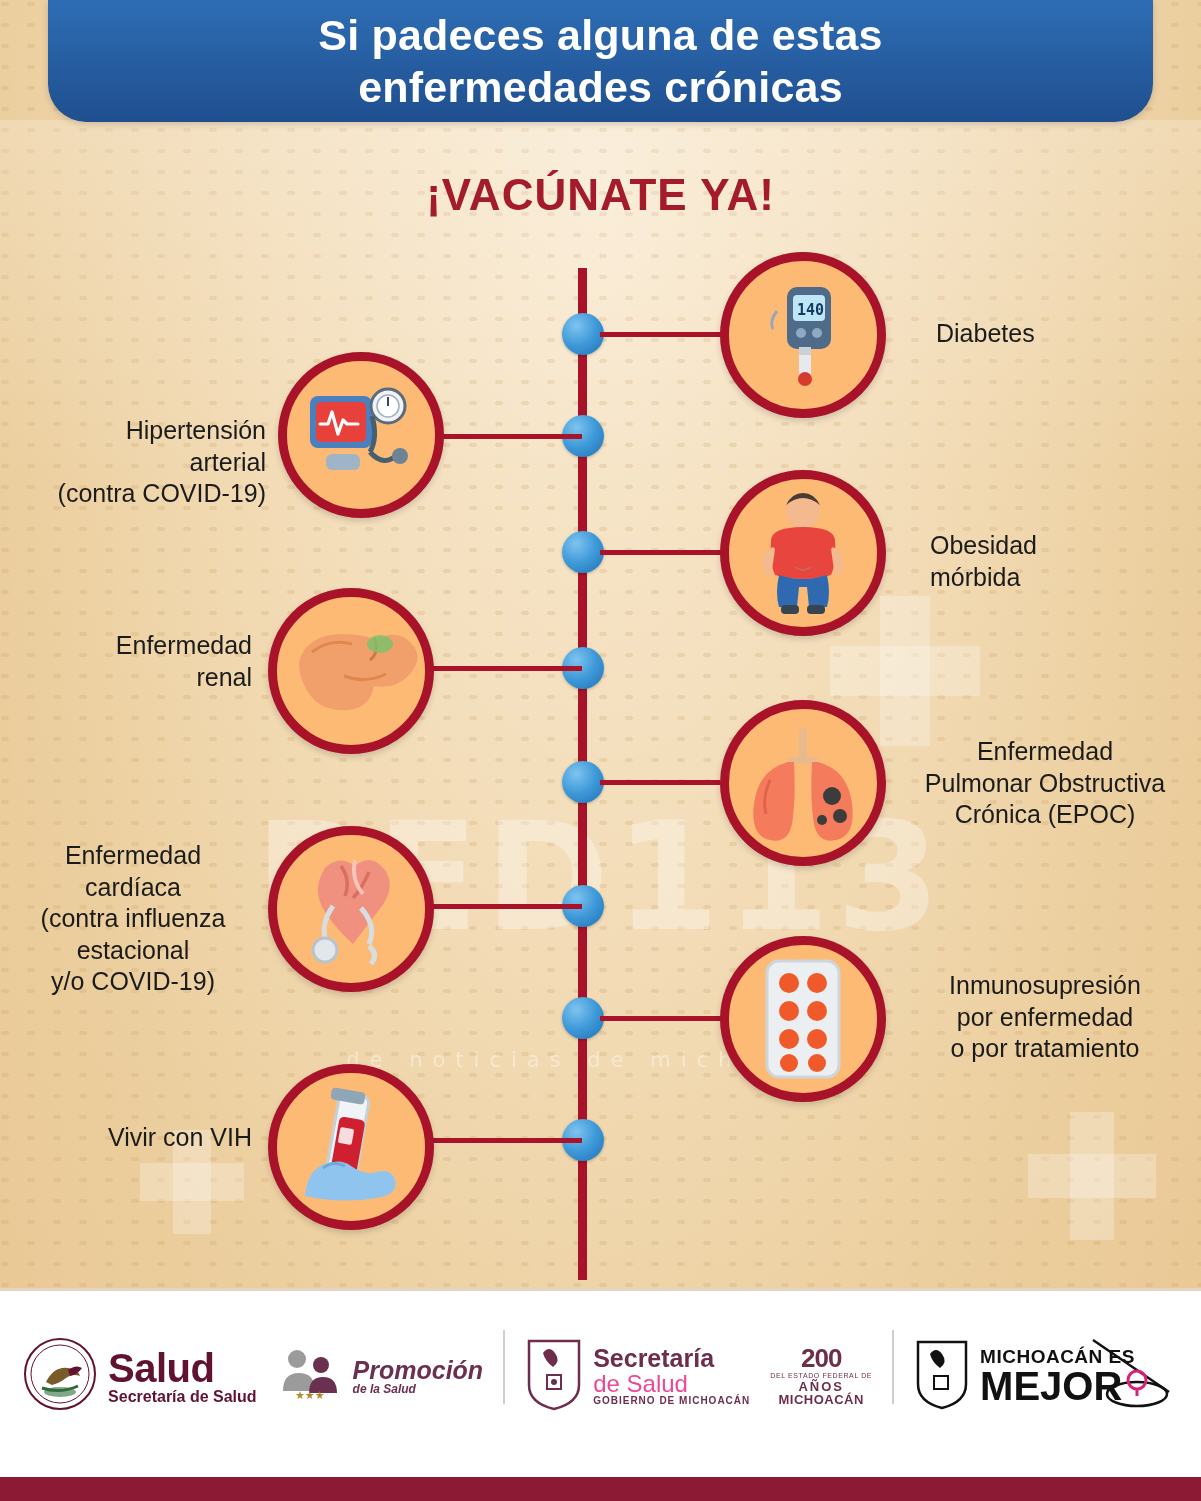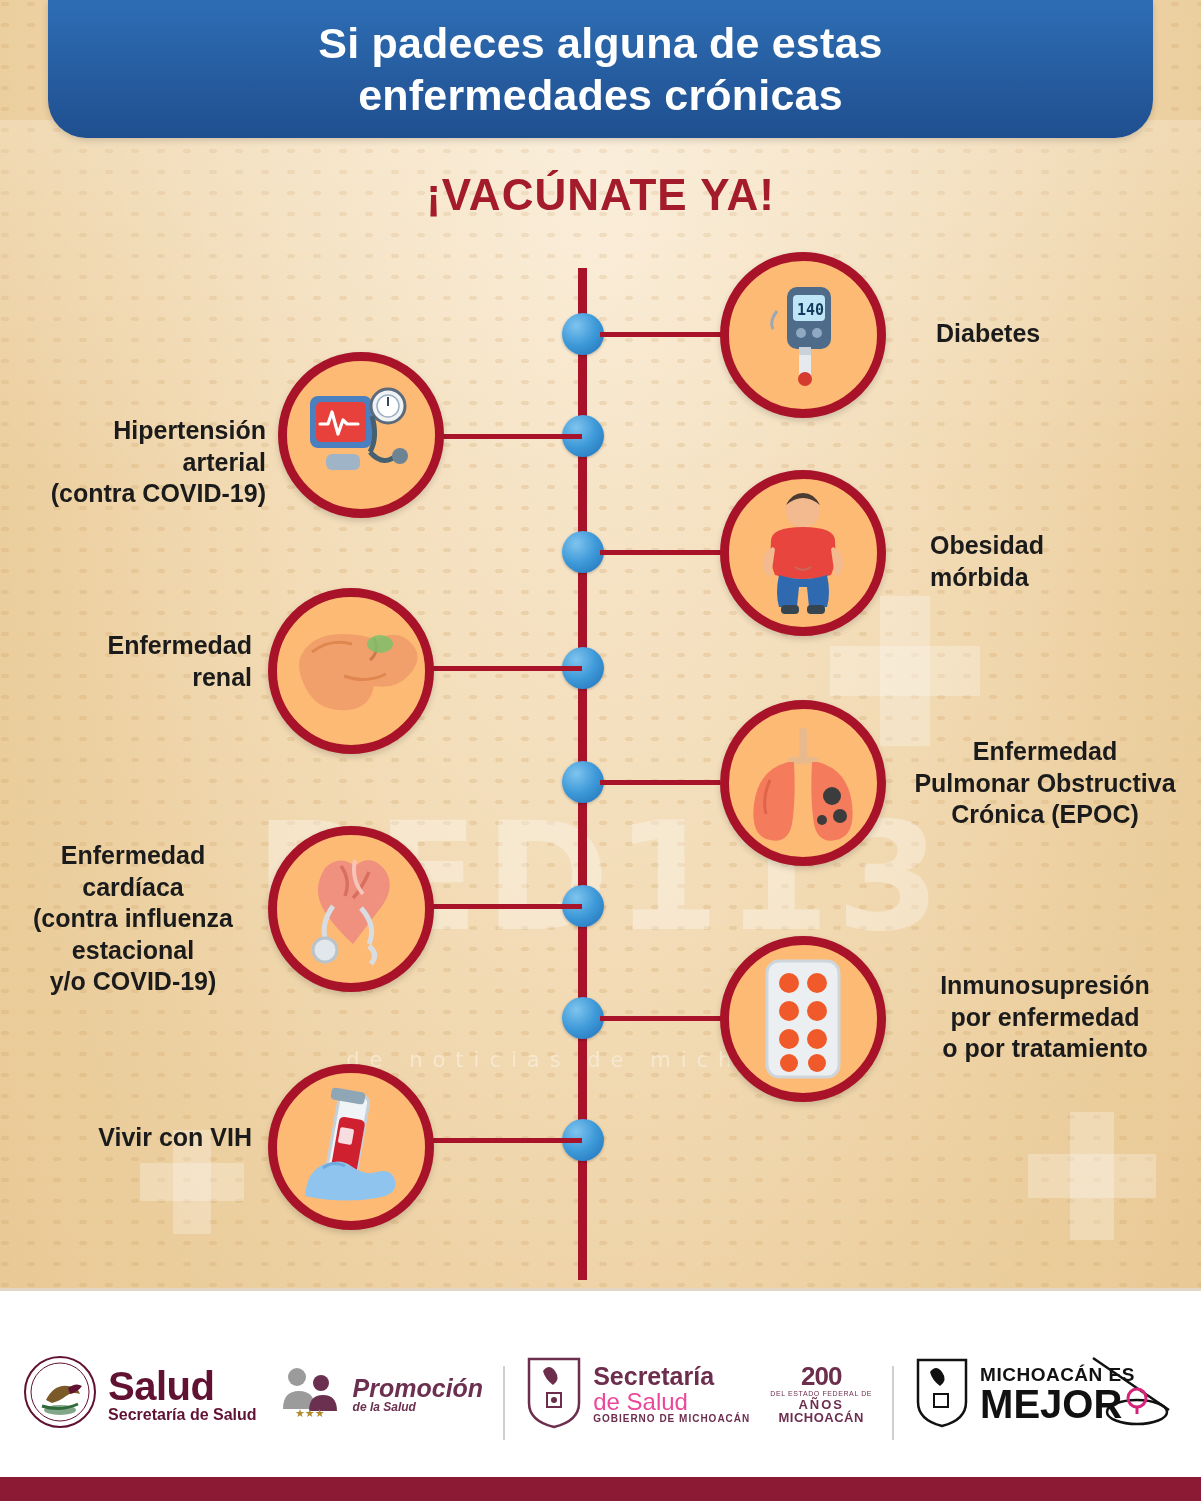--- a/index.html
+++ b/index.html
@@ -76,21 +76,21 @@
   .cross3 { left: 830px; top: 596px; width: 150px; height: 150px; background: none; }
   .cross3::before { left: 50px; top: 0; width: 50px; height: 150px; }
   .cross3::after  { left: 0; top: 50px; width: 150px; height: 50px; }
 
   
   .header-banner {
     position: absolute;
     left: 48px;
     top: 0;
     width: 1105px;
-    height: 138px;
+    height: 122px;
     background: linear-gradient(180deg, #2e6db4 0%, #1f4f8f 100%);
     border-radius: 0 0 38px 38px;
     display: flex;
     align-items: center;
     justify-content: center;
     box-shadow: 0 2px 7px rgba(0,0,0,0.17);
   }
   .header-title {
     color: #ffffff;
     font-size: 43px;
@@ -150,21 +150,21 @@
     overflow: hidden;
     box-shadow: 0 3px 6px rgba(0,0,0,0.16);
   }
   .icon-circle svg { display: block; }
 
   
   .label {
     position: absolute;
     color: #1b1b1b;
     font-size: 25px;
-    font-weight: bold;
+    font-weight: normal;
     line-height: 1.26;
   }
   .label.left  { text-align: right; }
   .label.right { text-align: left; }
 
   
   .footer {
     position: absolute;
     left: 0;
     top: 1288px;
@@ -186,21 +186,21 @@
     width: 1201px;
     height: 24px;
     background: #8c1a35;
   }
   .logos {
     position: absolute;
     left: 0; right: 0;
     top: 42px;
     height: 110px;
     display: flex;
-    align-items: flex-end;
+    align-items: flex-start;
     justify-content: center;
     gap: 20px;
   }
   .logo {
     display: flex;
     align-items: center;
     gap: 10px;
     height: 92px;
   }
   .logo-text { line-height: 1.05; }

